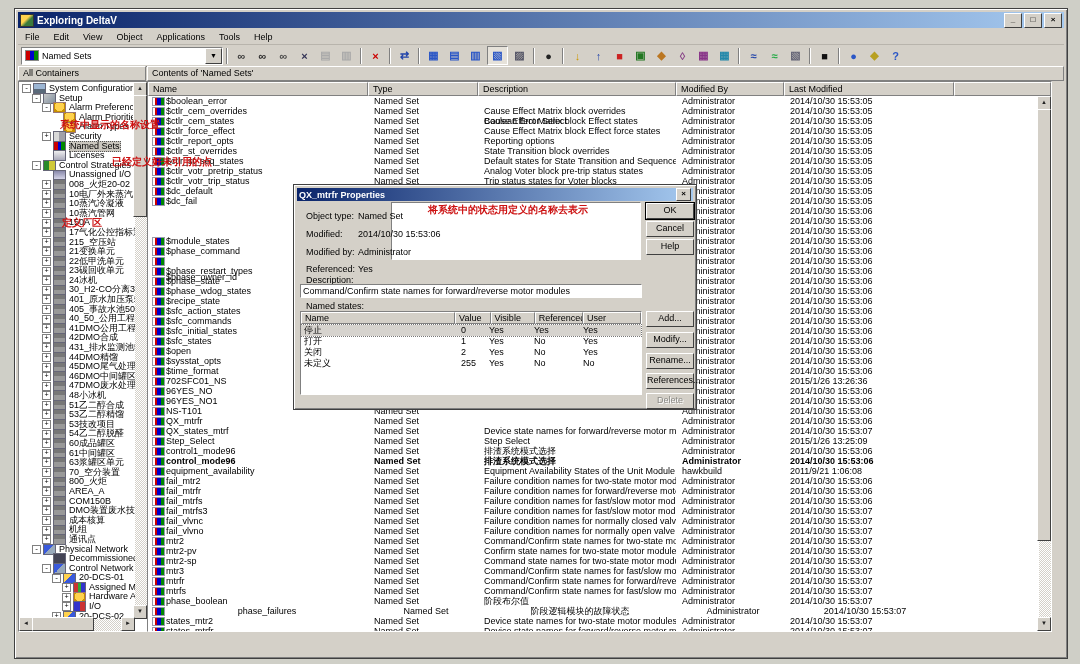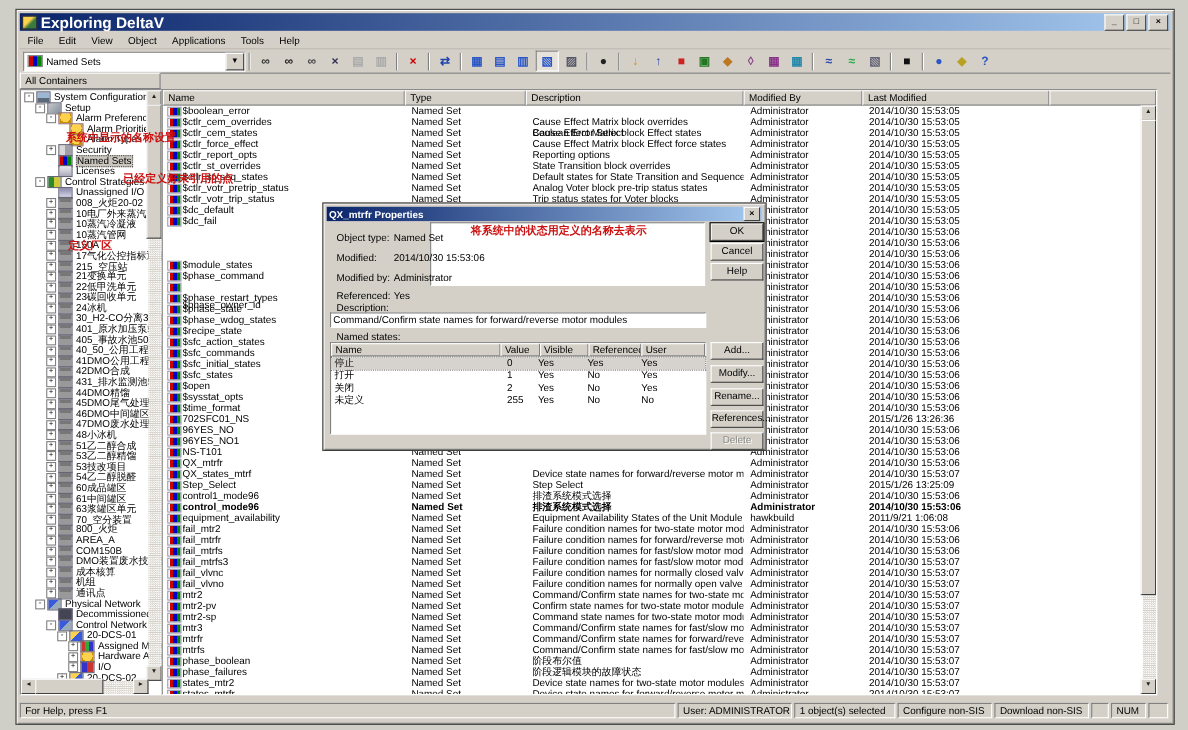--- a/index.html
+++ b/index.html
@@ -4,21 +4,21 @@
 <style>
   html,body{margin:0;padding:0;}
   body{width:1080px;height:664px;background:#cfcfc7;position:relative;overflow:hidden;
        font-family:"Liberation Sans",sans-serif;font-size:9px;color:#000;}
   .win{position:absolute;left:14px;top:8px;width:1052px;height:649px;background:#d4d0c8;
        border:1px solid #404040;box-shadow:inset 1px 1px 0 #fff,inset -1px -1px 0 #808080;}
   
   .titlebar{position:absolute;left:3px;top:3px;right:3px;height:16px;
        background:linear-gradient(90deg,#0a246a,#a6caf0);display:flex;align-items:center;padding:0 2px;}
   .titlebar .ticon-app{width:12px;height:11px;background:linear-gradient(135deg,#ffd24d 40%,#3a7a3a 60%);border:1px solid #333;margin-right:3px;}
-  .titlebar .ttext{color:#fff;font-weight:bold;font-size:14px;flex:1;}
+  .titlebar .ttext{color:#fff;font-weight:bold;font-size:10px;flex:1;}
   .winbtn{width:16px;height:13px;background:#d4d0c8;border:1px solid;border-color:#fff #404040 #404040 #fff;
        margin-left:2px;font-size:8px;line-height:11px;text-align:center;font-weight:bold;}
   
   .menubar{position:absolute;left:3px;top:20px;right:3px;height:15px;display:flex;align-items:center;background:#d4d0c8;border-bottom:1px solid #b8b4ac;}
   .menuitem{padding:1px 7px;}
   
   .toolbar{position:absolute;left:3px;top:36px;right:3px;height:21px;display:flex;align-items:center;background:#d4d0c8;border-bottom:1px solid #808080;}
   .combo{width:200px;height:16px;background:#fff;border:1px solid;border-color:#808080 #fff #fff #808080;
        display:flex;align-items:center;margin-left:3px;position:relative;}
   .combo .ns-ic{width:12px;height:9px;margin:0 3px;background:linear-gradient(90deg,#c00 33%,#00c 33%,#00c 66%,#080 66%);border:1px solid #888;}
@@ -221,20 +221,21 @@
         <span class="tbtn">
           <span class="g" style="color: rgb(184, 160, 32);">◆</span>
         </span>
         <span class="tbtn">
           <span class="g" style="color: rgb(42, 86, 198);">?</span>
         </span>
       </span>
   </div>
 
   <div class="phead" style="left:3px;width:128px;">All Containers</div>
+  <div class="phead" style="left:132px;right:3px;">Contents of 'Named Sets'</div>
 
   <div class="treepanel">
     <div id="tree" style="position:absolute;left:1px;top:2px;right:13px;">
         <div class="trow" style="padding-left: 2px;">
           <span class="expbox">-</span>
           <span class="ticon ic-computer"></span>
           <span class="tlabel">System Configuration</span>
         </div>
         <div class="trow" style="padding-left: 12px;">
           <span class="expbox">-</span>
@@ -937,21 +938,21 @@
           <span class="lcell" style="left: 642px; width: 150px;">2014/10/30 15:53:07</span>
         </div>
         <div class="lrow" style="top: 500px;">
           <span class="licon"></span>
           <span class="lcell" style="left: 18px; width: 202px;">phase_boolean</span>
           <span class="lcell" style="left: 226px; width: 104px;">Named Set</span>
           <span class="lcell" style="left: 336px; width: 192px;">阶段布尔值</span>
           <span class="lcell" style="left: 534px; width: 102px;">Administrator</span>
           <span class="lcell" style="left: 642px; width: 150px;">2014/10/30 15:53:07</span>
         </div>
-        <div class="lrow" style="top: 510px;">
+        <div class="lrow" style="top: 510px; text-align: center;">
           <span class="licon"></span>
           <span class="lcell" style="left: 18px; width: 202px;">phase_failures</span>
           <span class="lcell" style="left: 226px; width: 104px;">Named Set</span>
           <span class="lcell" style="left: 336px; width: 192px;">阶段逻辑模块的故障状态</span>
           <span class="lcell" style="left: 534px; width: 102px;">Administrator</span>
           <span class="lcell" style="left: 642px; width: 150px;">2014/10/30 15:53:07</span>
         </div>
         <div class="lrow" style="top: 520px;">
           <span class="licon"></span>
           <span class="lcell" style="left: 18px; width: 202px;">states_mtr2</span>
@@ -969,32 +970,20 @@
           <span class="lcell" style="left: 642px; width: 150px;">2014/10/30 15:53:07</span>
         </div>
       </div>
 
     <div class="sb" style="right:0;top:14px;width:12px;bottom:0;"></div>
     <div class="sbtn" style="right:0;top:14px;width:12px;height:12px;line-height:11px;">▲</div>
     <div class="sbtn" style="right:0;bottom:0;width:12px;height:12px;line-height:11px;">▼</div>
     <div class="thumb" style="right:0;top:27px;width:12px;height:430px;"></div>
   </div>
 
-  <div class="statusbar">
-    <div class="scell" style="width:712px;">For Help, press F1</div>
-    <span id="statuscells" style="display:flex;">
-        <div class="scell" style="width: 104px;">User: ADMINISTRATOR</div>
-        <div class="scell" style="width: 92px;">1 object(s) selected</div>
-        <div class="scell" style="width: 86px;">Configure non-SIS</div>
-        <div class="scell" style="width: 86px;">Download non-SIS</div>
-        <div class="scell" style="width: 16px;"></div>
-        <div class="scell" style="width: 32px;">NUM</div>
-        <div class="scell" style="width: 18px;"></div>
-      </span>
-  </div>
 </div>
 
 <div class="dialog">
   <div class="dtitle">
     <span>QX_mtrfr Properties</span>
     <span class="dclose">×</span>
   </div>
   <div class="dbigbox"></div>
   <span class="dlabel" style="top:26px;">Object type:</span>
   <span class="dvalue" style="top:26px;">Named Set</span>

